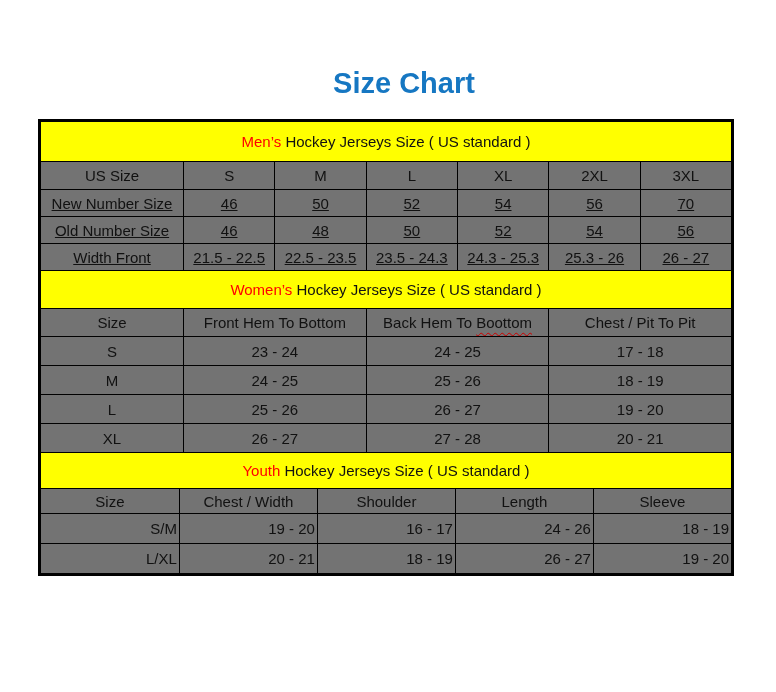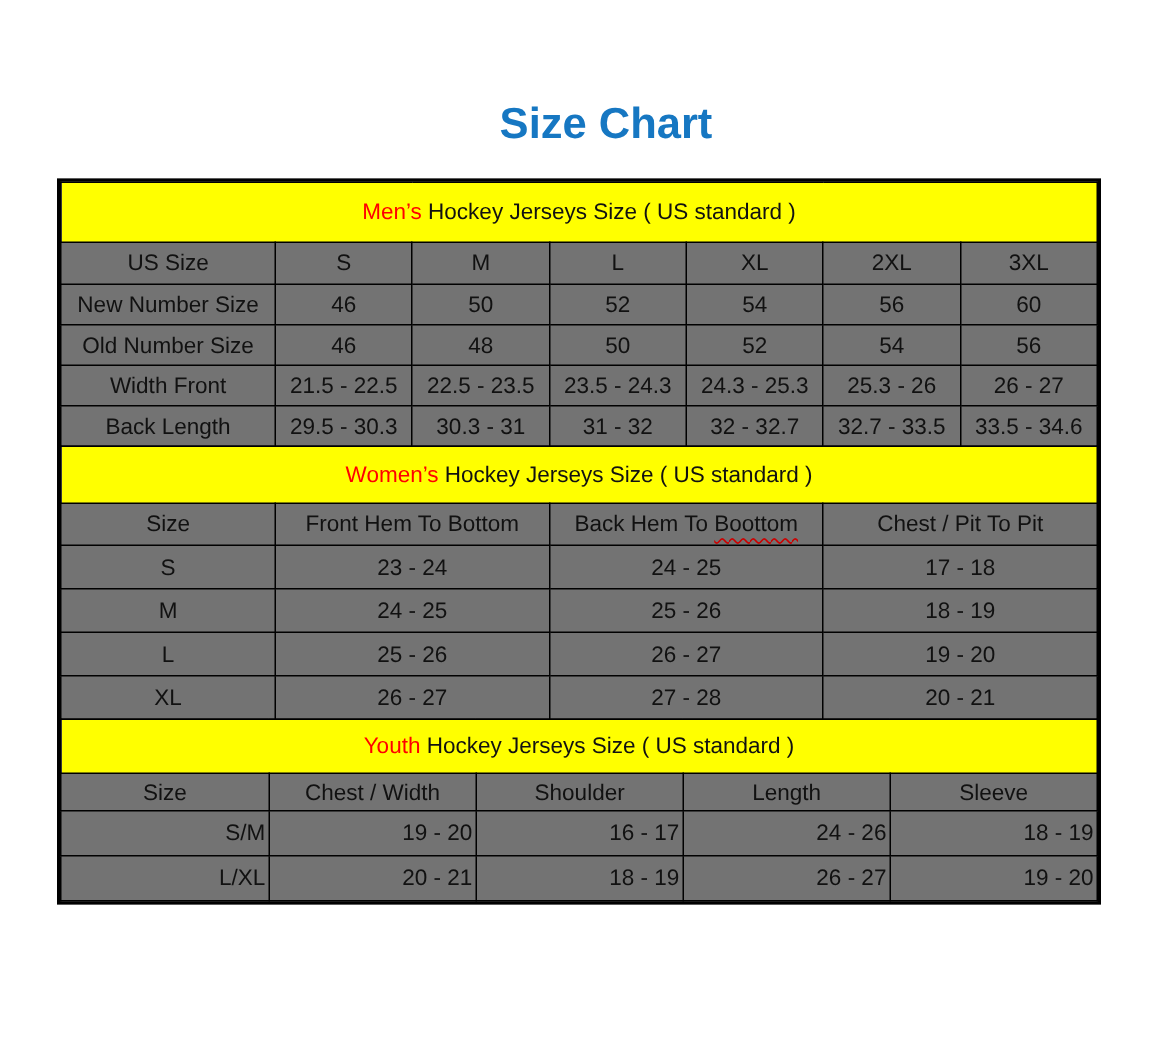--- a/index.html
+++ b/index.html
@@ -59,21 +59,21 @@
     background: var(--band-bg);
     font-weight: bold;
     font-size: 17px;
   }
   .accent { color: var(--accent-color); }
   .head-cell { font-weight: bold; }
   .lbl-bold { font-weight: bold; }
   
   .mens  .band-cell  { height: 40px; }
   .mens  .head-row td, .mens .head-row th { height: 28px; }
-  .mens  .data-row td { height: 27px; }
+  .mens  .data-row td { height: 27px; text-decoration: underline; }
   .womens .band-cell { height: 38px; text-align: center; }
   .womens .head-row th { height: 28px; }
   .womens .data-row td { height: 29px; }
   .youth .band-cell  { height: 36px; }
   .youth .head-row th { height: 25px; }
   .youth .data-row td { height: 30px; text-align: right; }
   .wavy {
     text-decoration-line: underline;
     text-decoration-style: wavy;
     text-decoration-color: #cc0000;
@@ -111,48 +111,39 @@
       <th class="head-cell">2XL</th>
       <th class="head-cell">3XL</th>
     </tr>
     <tr class="data-row">
       <td>New Number Size</td>
       <td>46</td>
       <td>50</td>
       <td>52</td>
       <td>54</td>
       <td>56</td>
-      <td>60</td>
+      <td>70</td>
     </tr>
     <tr class="data-row">
       <td>Old Number Size</td>
       <td>46</td>
       <td>48</td>
       <td>50</td>
       <td>52</td>
       <td>54</td>
       <td>56</td>
     </tr>
     <tr class="data-row">
       <td>Width Front</td>
       <td>21.5 - 22.5</td>
       <td>22.5 - 23.5</td>
       <td>23.5 - 24.3</td>
       <td>24.3 - 25.3</td>
       <td>25.3 - 26</td>
       <td>26 - 27</td>
-    </tr>
-    <tr class="data-row">
-      <td>Back Length</td>
-      <td>29.5 - 30.3</td>
-      <td>30.3 - 31</td>
-      <td>31 - 32</td>
-      <td>32 - 32.7</td>
-      <td>32.7 - 33.5</td>
-      <td>33.5 - 34.6</td>
     </tr>
   </tbody>
     </table>
 
   <table class="size-table womens">
     <colgroup>
       <col style="width:20.7%">
       <col style="width:26.44%">
         <col style="width:26.43%">
         <col style="width:26.43%">

